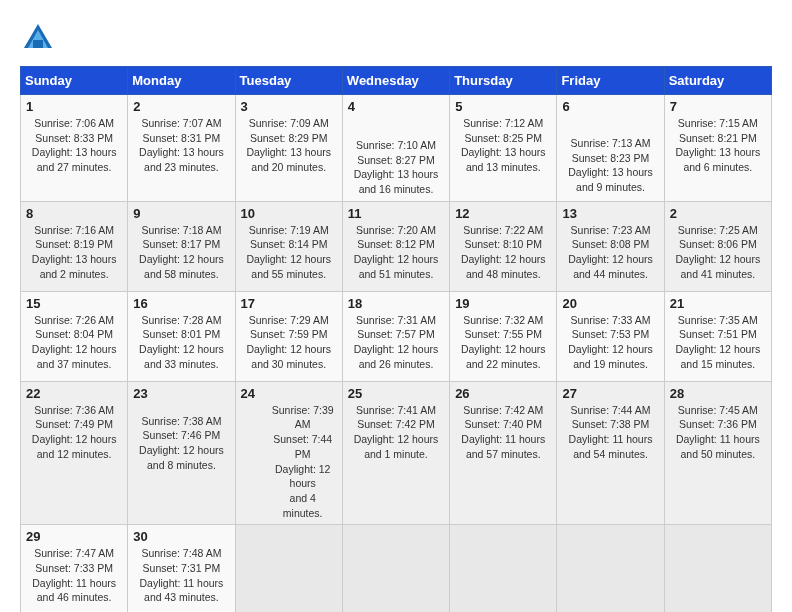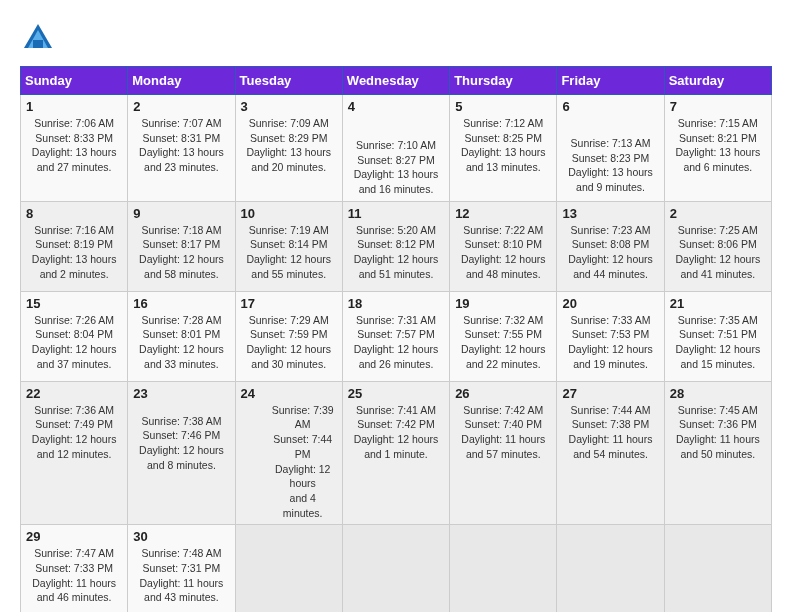--- a/index.html
+++ b/index.html
@@ -45,21 +45,21 @@
     .location {
       font-size: 16px;
       color: #555;
     }
     table {
       width: 100%;
       border-collapse: collapse;
       font-size: 11px;
     }
     thead tr th {
-      background: #6d28d9;
+      background: #1d4ed8;
       color: #fff;
       padding: 6px 4px;
       text-align: left;
       font-size: 13px;
       font-weight: bold;
       border: 1px solid #2a5ab8;
     }
     tbody tr td {
       border: 1px solid #ccc;
       vertical-align: top;
@@ -194,21 +194,21 @@
         </td>
         <td>
           <span class="day-num">10</span>
           <div class="day-info" style="white-space: pre-line;">Sunrise: 7:19 AM
 Sunset: 8:14 PM
 Daylight: 12 hours
 and 55 minutes.</div>
         </td>
         <td>
           <span class="day-num">11</span>
-          <div class="day-info" style="white-space: pre-line;">Sunrise: 5:20 AM
+          <div class="day-info" style="white-space: pre-line;">Sunrise: 7:20 AM
 Sunset: 8:12 PM
 Daylight: 12 hours
 and 51 minutes.</div>
         </td>
         <td>
           <span class="day-num">12</span>
           <div class="day-info" style="white-space: pre-line;">Sunrise: 7:22 AM
 Sunset: 8:10 PM
 Daylight: 12 hours
 and 48 minutes.</div>

